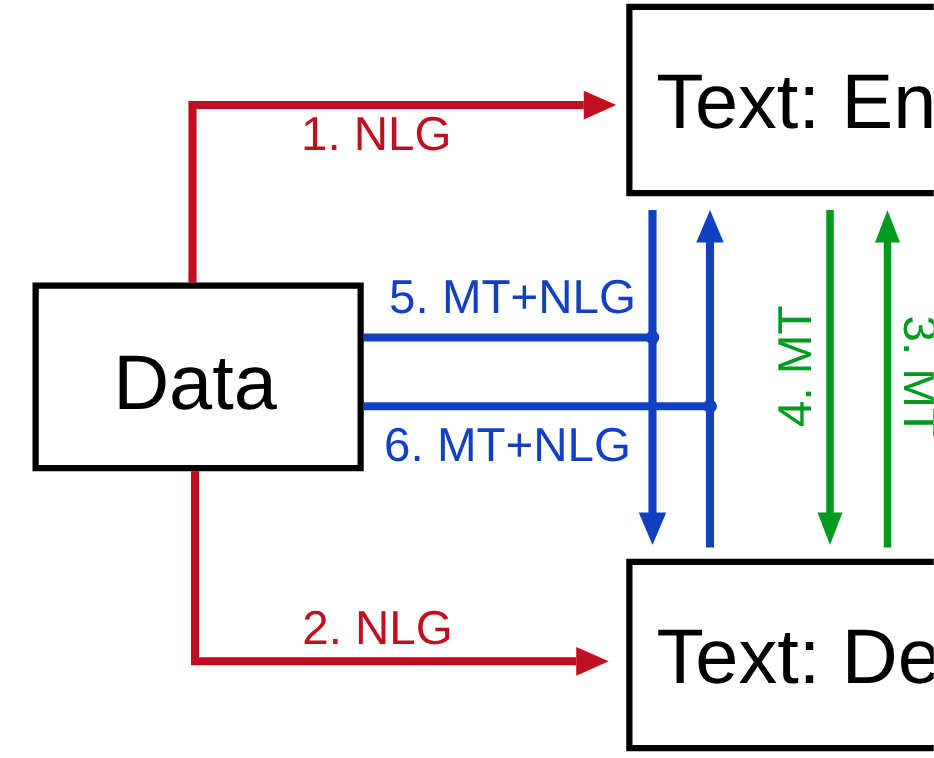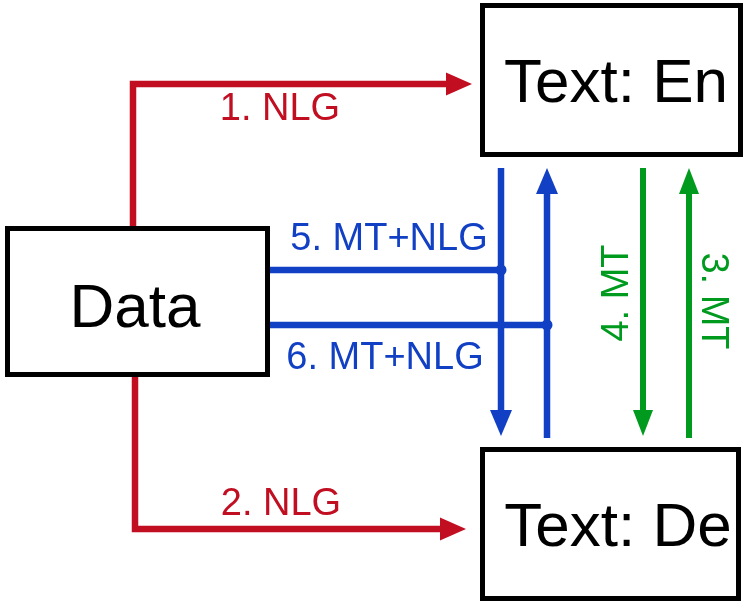--- a/index.html
+++ b/index.html
@@ -6,20 +6,21 @@
     margin: 0;
     padding: 0;
     background: #ffffff;
   }
   .stage {
     position: relative;
     width: 615px;
     height: 606px;
     background: var(--background, #fff);
     font-family: "Liberation Sans", sans-serif;
+    margin-left: 21px;
   }
   svg { display: block; }
 
   .node-rect {
     fill: #ffffff;
     stroke: var(--ink, #000);
     stroke-width: 5;
   }
   .node-label {
     fill: var(--ink, #000);

